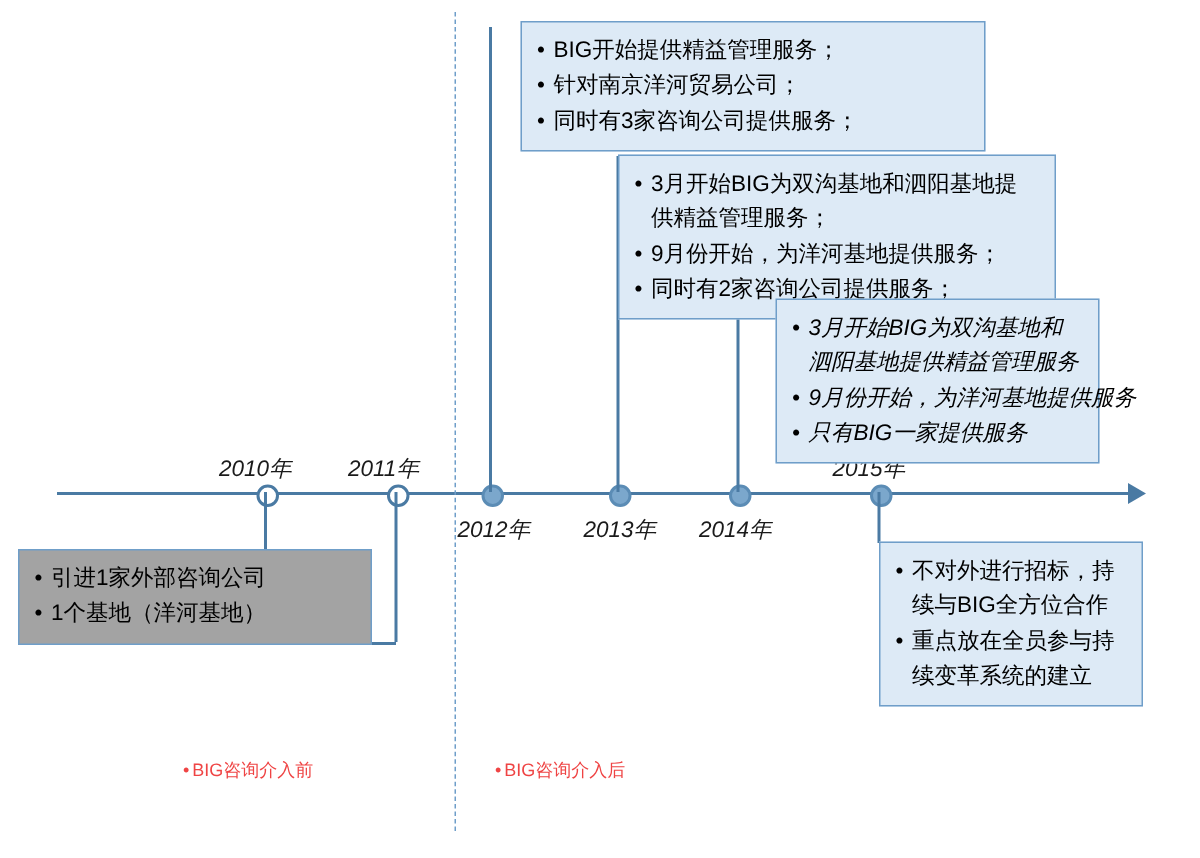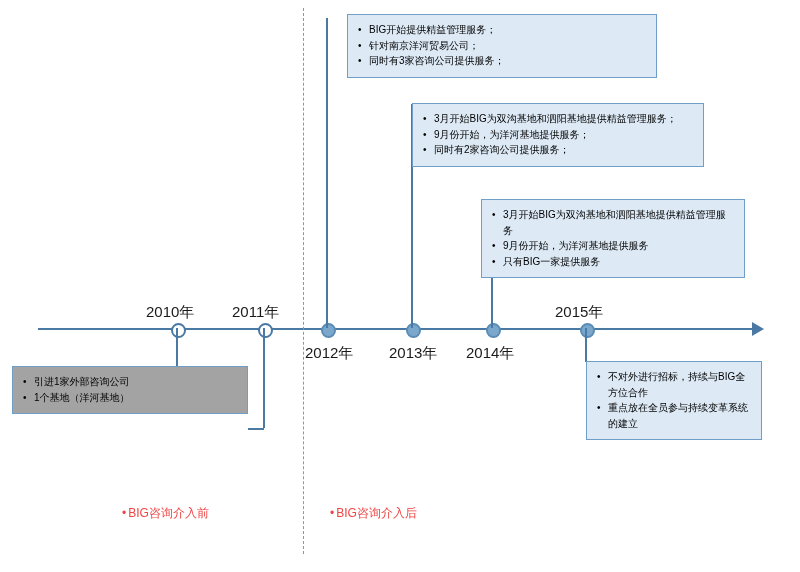--- a/index.html
+++ b/index.html
@@ -62,30 +62,31 @@
   .marker.filled {
     background: #7ba7cc;
     border-color: #5b8cb5;
   }
 
   .year-label {
     position: absolute;
     font-size: 15px;
     color: #1a1a1a;
     white-space: nowrap;
+    font-style: italic;
   }
 
   
   .box {
     position: absolute;
     background: #ddeaf6;
     border: 1px solid #6f9ec9;
     box-sizing: border-box;
     padding: 7px 10px 8px 10px;
-    font-size: 10px;
+    font-size: 15px;
     line-height: 1.55;
     color: #000000;
   }
   .box.plain {
     background: #a3a3a3;
   }
   .box ul {
     margin: 0;
     padding: 0;
     list-style: none;
@@ -170,21 +171,21 @@
   </div>
 
   <div class="box" style="left:412px; top:103px; width:292px;">
     <ul>
       <li class="wrap">3月开始BIG为双沟基地和泗阳基地提供精益管理服务；</li>
       <li>9月份开始，为洋河基地提供服务；</li>
       <li>同时有2家咨询公司提供服务；</li>
     </ul>
   </div>
 
-  <div class="box" style="left:481px; top:199px; width:264px;">
+  <div class="box" style="left:517px; top:199px; width:216px;font-style:italic;">
     <ul>
       <li class="wrap">3月开始BIG为双沟基地和泗阳基地提供精益管理服务</li>
       <li>9月份开始，为洋河基地提供服务</li>
       <li>只有BIG一家提供服务</li>
     </ul>
   </div>
 
   <div class="box" style="left:586px; top:361px; width:176px;">
     <ul>
       <li class="wrap">不对外进行招标，持续与BIG全方位合作</li>

